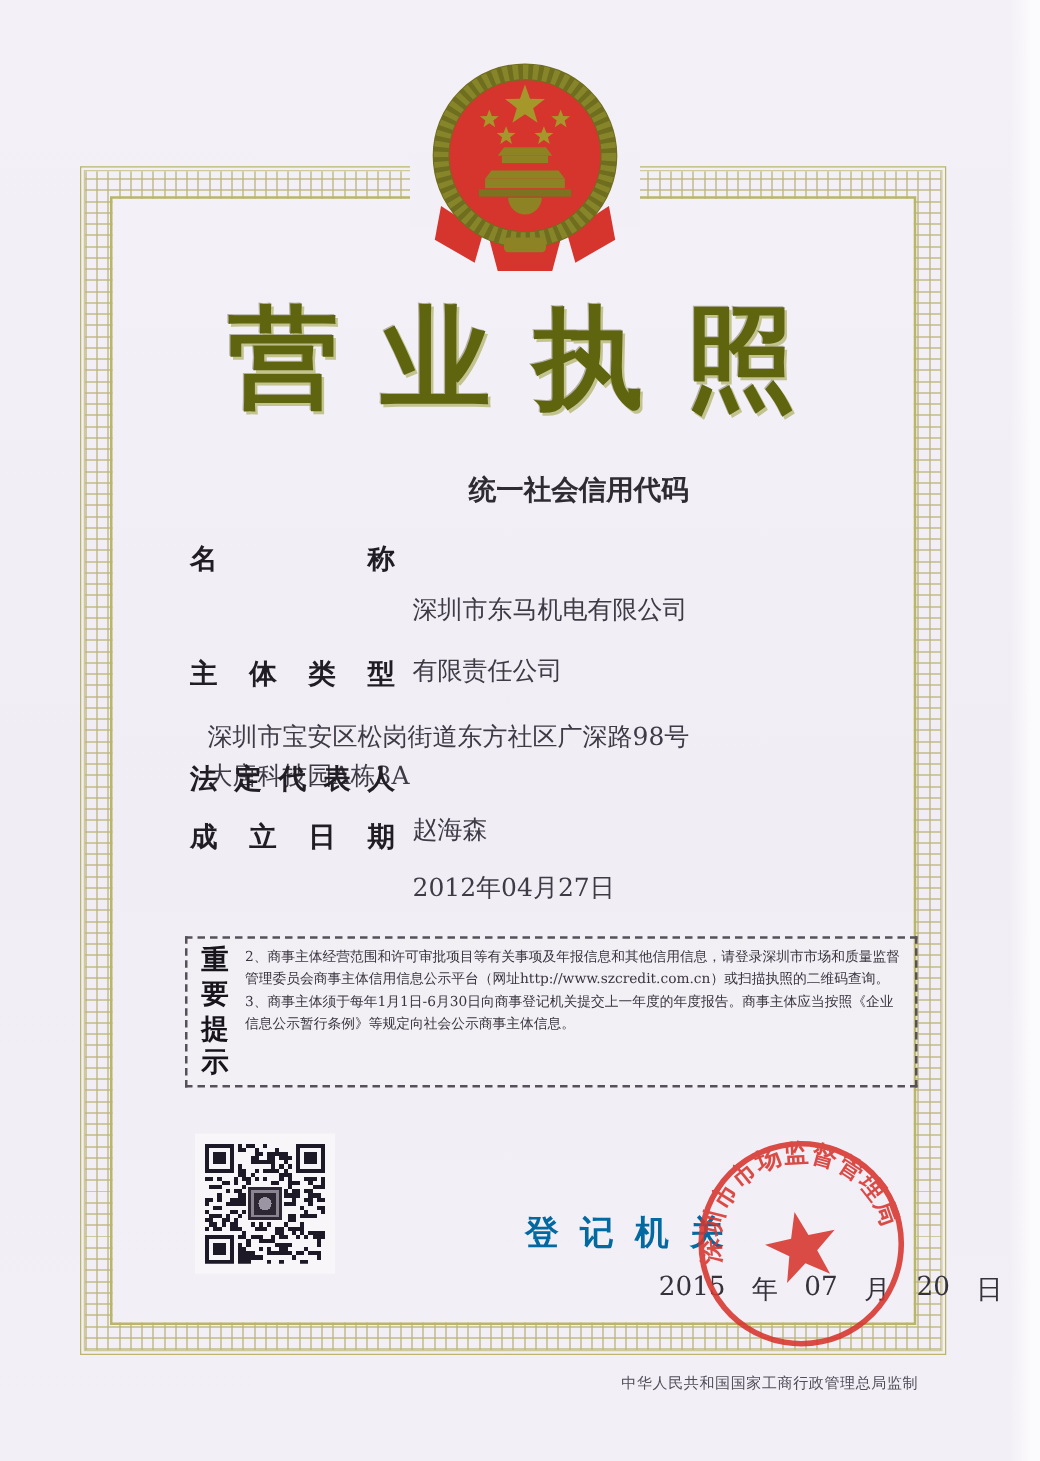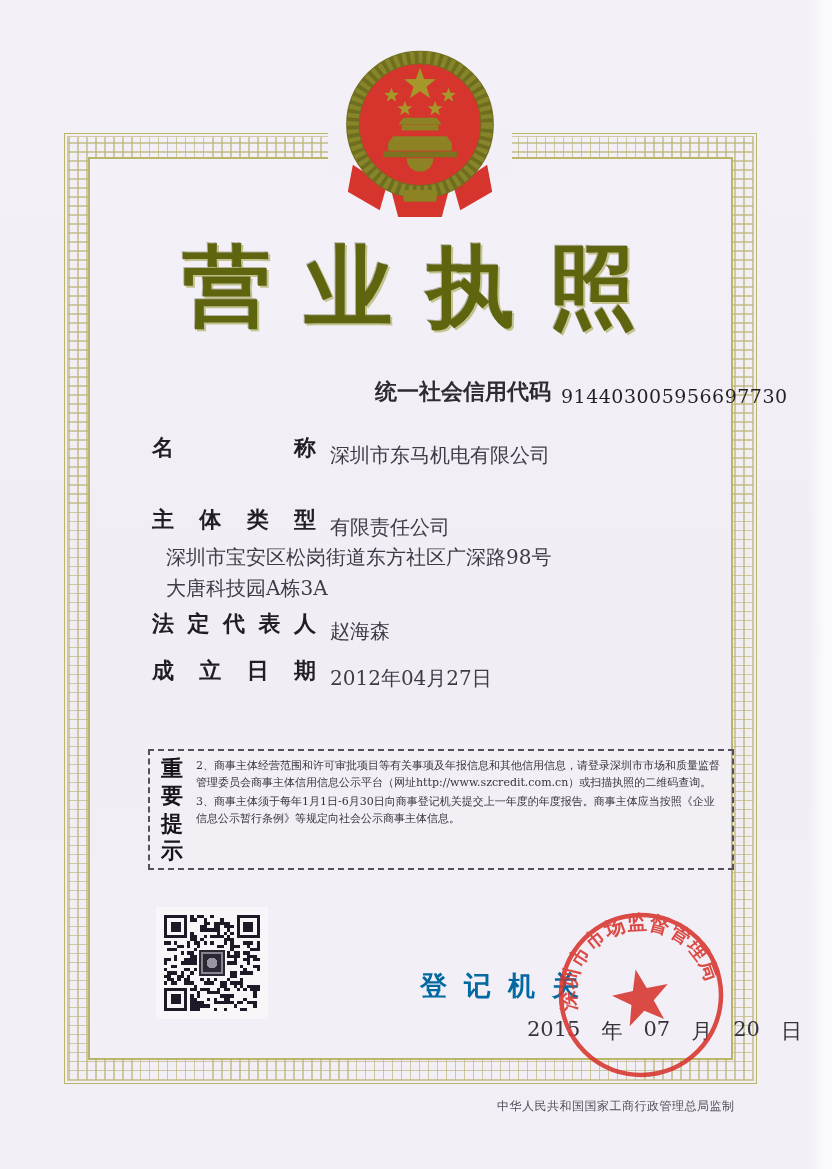--- a/index.html
+++ b/index.html
@@ -37,22 +37,22 @@
     align-items:flex-end;z-index:3;}
   .credit-label{font-weight:bold;font-size:22px;color:#2e2b33;}
   .credit-value{font-family:"DejaVu Serif",serif;font-size:19px;letter-spacing:.5px;color:#221f28;}
 
   .fields{position:absolute;left:152px;top:0;width:586px;z-index:3;}
   .frow{position:absolute;left:0;display:flex;align-items:flex-start;}
   .flabel{width:164px;flex:0 0 164px;font-weight:bold;font-size:22px;line-height:1.15;
     color:#201d24;text-align:justify;text-align-last:justify;
     font-family:"DejaVu Sans",sans-serif;}
   .fvalue{margin-left:14px;font-size:20px;line-height:1.55;color:#3f3b46;
-    font-family:"DejaVu Serif",serif;padding-top:5px;max-width:404px;}
-  .frow.r1{top:435px;} .frow.r2{top:507px;} .frow.r3{top:537px;}
+    font-family:"DejaVu Serif",serif;padding-top:5px;max-width:404px;margin-top:32px;}
+  .frow.r1{top:435px;} .frow.r2{top:484px;align-items:flex-end;} .frow.r3{top:537px;}
   .frow.r4{top:611px;} .frow.r5{top:658px;}
 
   .notice{position:absolute;left:148px;top:749px;width:586px;height:121px;
     border:2px dashed #55505a;box-sizing:border-box;display:flex;
     padding:7px 10px 6px 9px;z-index:3;background:rgba(255,255,255,.06);}
   .notice-label{width:26px;flex:0 0 26px;display:flex;flex-direction:column;
     justify-content:space-between;align-items:center;margin-right:11px;
     font-weight:bold;font-size:22px;line-height:1;color:#17151b;
     font-family:"DejaVu Sans",sans-serif;}
   .notice-body{flex:1;font-size:11px;line-height:1.5;color:#39343f;
@@ -115,21 +115,20 @@
 
 <div class="license-title">
   <span>营</span>
   <span>业</span>
   <span>执</span>
   <span>照</span>
 </div>
 
 <div class="credit-line">
   <span class="credit-label">统一社会信用代码</span>
-  <span class="credit-value">914403005956697730</span>
 </div>
 
 <div class="fields">
   <div class="frow r1">
     <div class="flabel">名称</div>
     <div class="fvalue">深圳市东马机电有限公司</div>
   </div>
   <div class="frow r2">
     <div class="flabel">主体类型</div>
     <div class="fvalue">有限责任公司</div>

